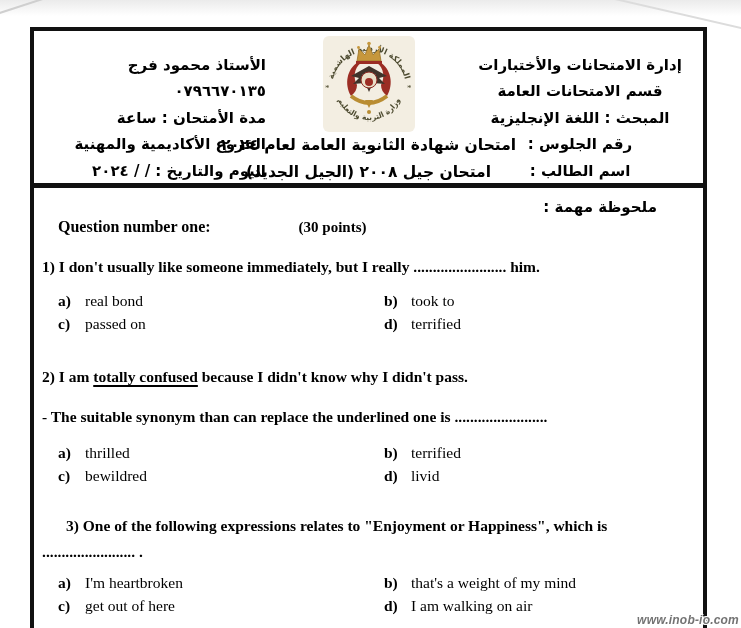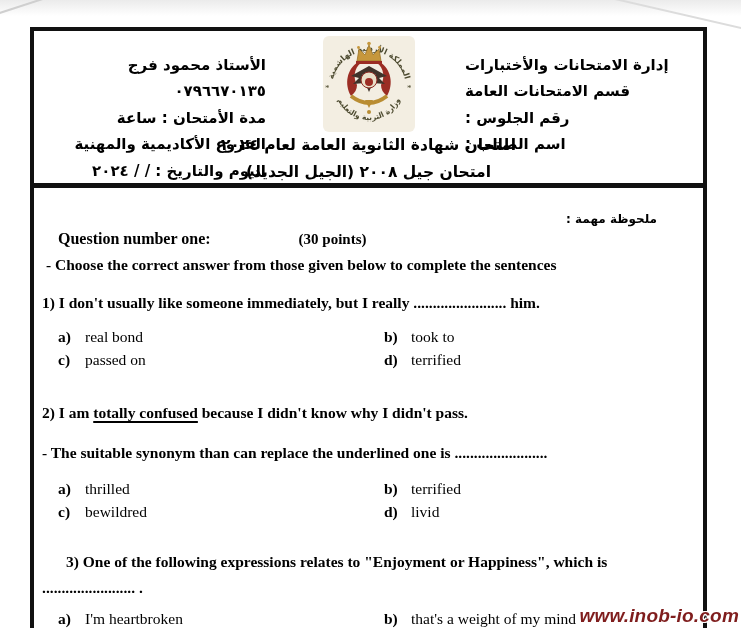--- a/index.html
+++ b/index.html
@@ -15,30 +15,30 @@
     background:#cfcfcf;transform:rotate(-18deg);z-index:2;}
   .fold-line-right{position:absolute;top:13px;right:-14px;width:150px;height:2px;
     background:#dcdcdc;transform:rotate(13deg);z-index:2;}
   .exam-box{
     position:absolute;left:30px;top:27px;width:677px;height:601px;
     border-top:4px solid #111;border-left:4px solid #111;border-right:4px solid #111;
     background:#fff;z-index:3;
   }
   .arabic{font-family:"DejaVu Sans", sans-serif;font-weight:bold;direction:rtl;}
   .header{position:relative;height:157px;border-bottom:5px solid #111;}
-  .col-right{position:absolute;right:8px;top:21px;width:230px;text-align:left;
+  .col-right{position:absolute;right:8px;top:21px;width:230px;text-align:center;
     font-size:15px;line-height:26.4px;}
   .col-left{position:absolute;left:2px;top:21px;width:230px;text-align:right;
     font-size:15px;line-height:26.4px;}
   .col-center{position:absolute;left:50%;transform:translateX(-50%);top:5px;
     width:310px;text-align:center;}
   .col-center svg{display:block;margin:0 auto;}
   .center-title{font-size:15.5px;line-height:27px;}
   .content{position:relative;padding:0 8px;}
-  .note{text-align:right;padding-right:38px;margin-top:20px;font-size:12px;line-height:22px;}
+  .note{text-align:right;padding-right:38px;margin-top:8px;font-size:15px;line-height:22px;}
   .q-title-row{margin-left:16px;margin-top:0;height:22px;}
   .q-title{font-weight:bold;font-size:16px;}
   .q-points{font-weight:bold;font-size:15px;margin-left:84px;}
   .instruction{margin-left:4px;margin-top:2px;font-weight:bold;font-size:15.5px;line-height:22px;}
   .stem{font-weight:bold;font-size:15.5px;line-height:22px;}
   .stem-q1{margin-top:16px;}
   .stem-q2{margin-top:31px;}
   .stem-syn{margin-top:18px;}
   .stem-q3{margin-top:26px;line-height:26px;margin-left:24px;}
   .stem-q3cont{line-height:26px;}
@@ -46,21 +46,21 @@
   .opts{display:grid;grid-template-columns:326px auto;margin-left:16px;
     font-size:15.5px;line-height:23px;}
   .opts-q1{margin-top:11px;}
   .opts-q2{margin-top:13px;}
   .opts-q3{margin-top:6px;}
   .opt{display:flex;}
   .opt-label{font-weight:bold;width:27px;flex:0 0 27px;}
   .watermark{
     position:absolute;right:2px;bottom:1px;z-index:5;
     font-family:"Liberation Sans", sans-serif;font-weight:bold;font-style:italic;
-    font-size:19px;color:#7f1d1d;letter-spacing:0.2px;
+    font-size:12px;color:#737373;letter-spacing:0.2px;
     text-shadow:-1px -1px 0 #fff,1px -1px 0 #fff,-1px 1px 0 #fff,1px 1px 0 #fff;
   }
 </style>
 </head>
 <body>
 
 <div class="scan-shadow-top"></div>
 <div class="fold-line-left"></div>
 <div class="fold-line-right"></div>
 
@@ -113,34 +113,34 @@
           <circle cx="46" cy="76" r="2" fill="#b98d33"></circle>
         </g>
       </svg>
       <div class="center-title arabic">امتحان شهادة الثانوية العامة لعام ٢٠٢٤</div>
       <div class="center-title arabic">امتحان جيل ٢٠٠٨ (الجيل الجديد)</div>
     </div>
 
     <div class="col-right arabic">
       <div>إدارة الامتحانات والأختبارات</div>
       <div>قسم الامتحانات العامة</div>
+      <div>المبحث : اللغة الإنجليزية</div>
       <div>رقم الجلوس :</div>
       <div>اسم الطالب :</div>
     </div>
   </div>
 
   <div class="content">
 
     <div class="note arabic">ملحوظة مهمة :</div>
 
     <div class="q-title-row">
       <span class="q-title">Question number one:</span>
       <span class="q-points">(30 points)</span>
     </div>
-    <div class="instruction">- Choose the correct answer from those given below to complete the sentences</div>
 
     <div class="stem stem-q1">1) I don't usually like someone immediately, but I really ........................ him.</div>
     <div class="opts opts-q1">
       <div class="opt">
         <span class="opt-label">a)</span>
         <span class="opt-text">real bond</span>
       </div>
       <div class="opt">
         <span class="opt-label">b)</span>
         <span class="opt-text">took to</span>

